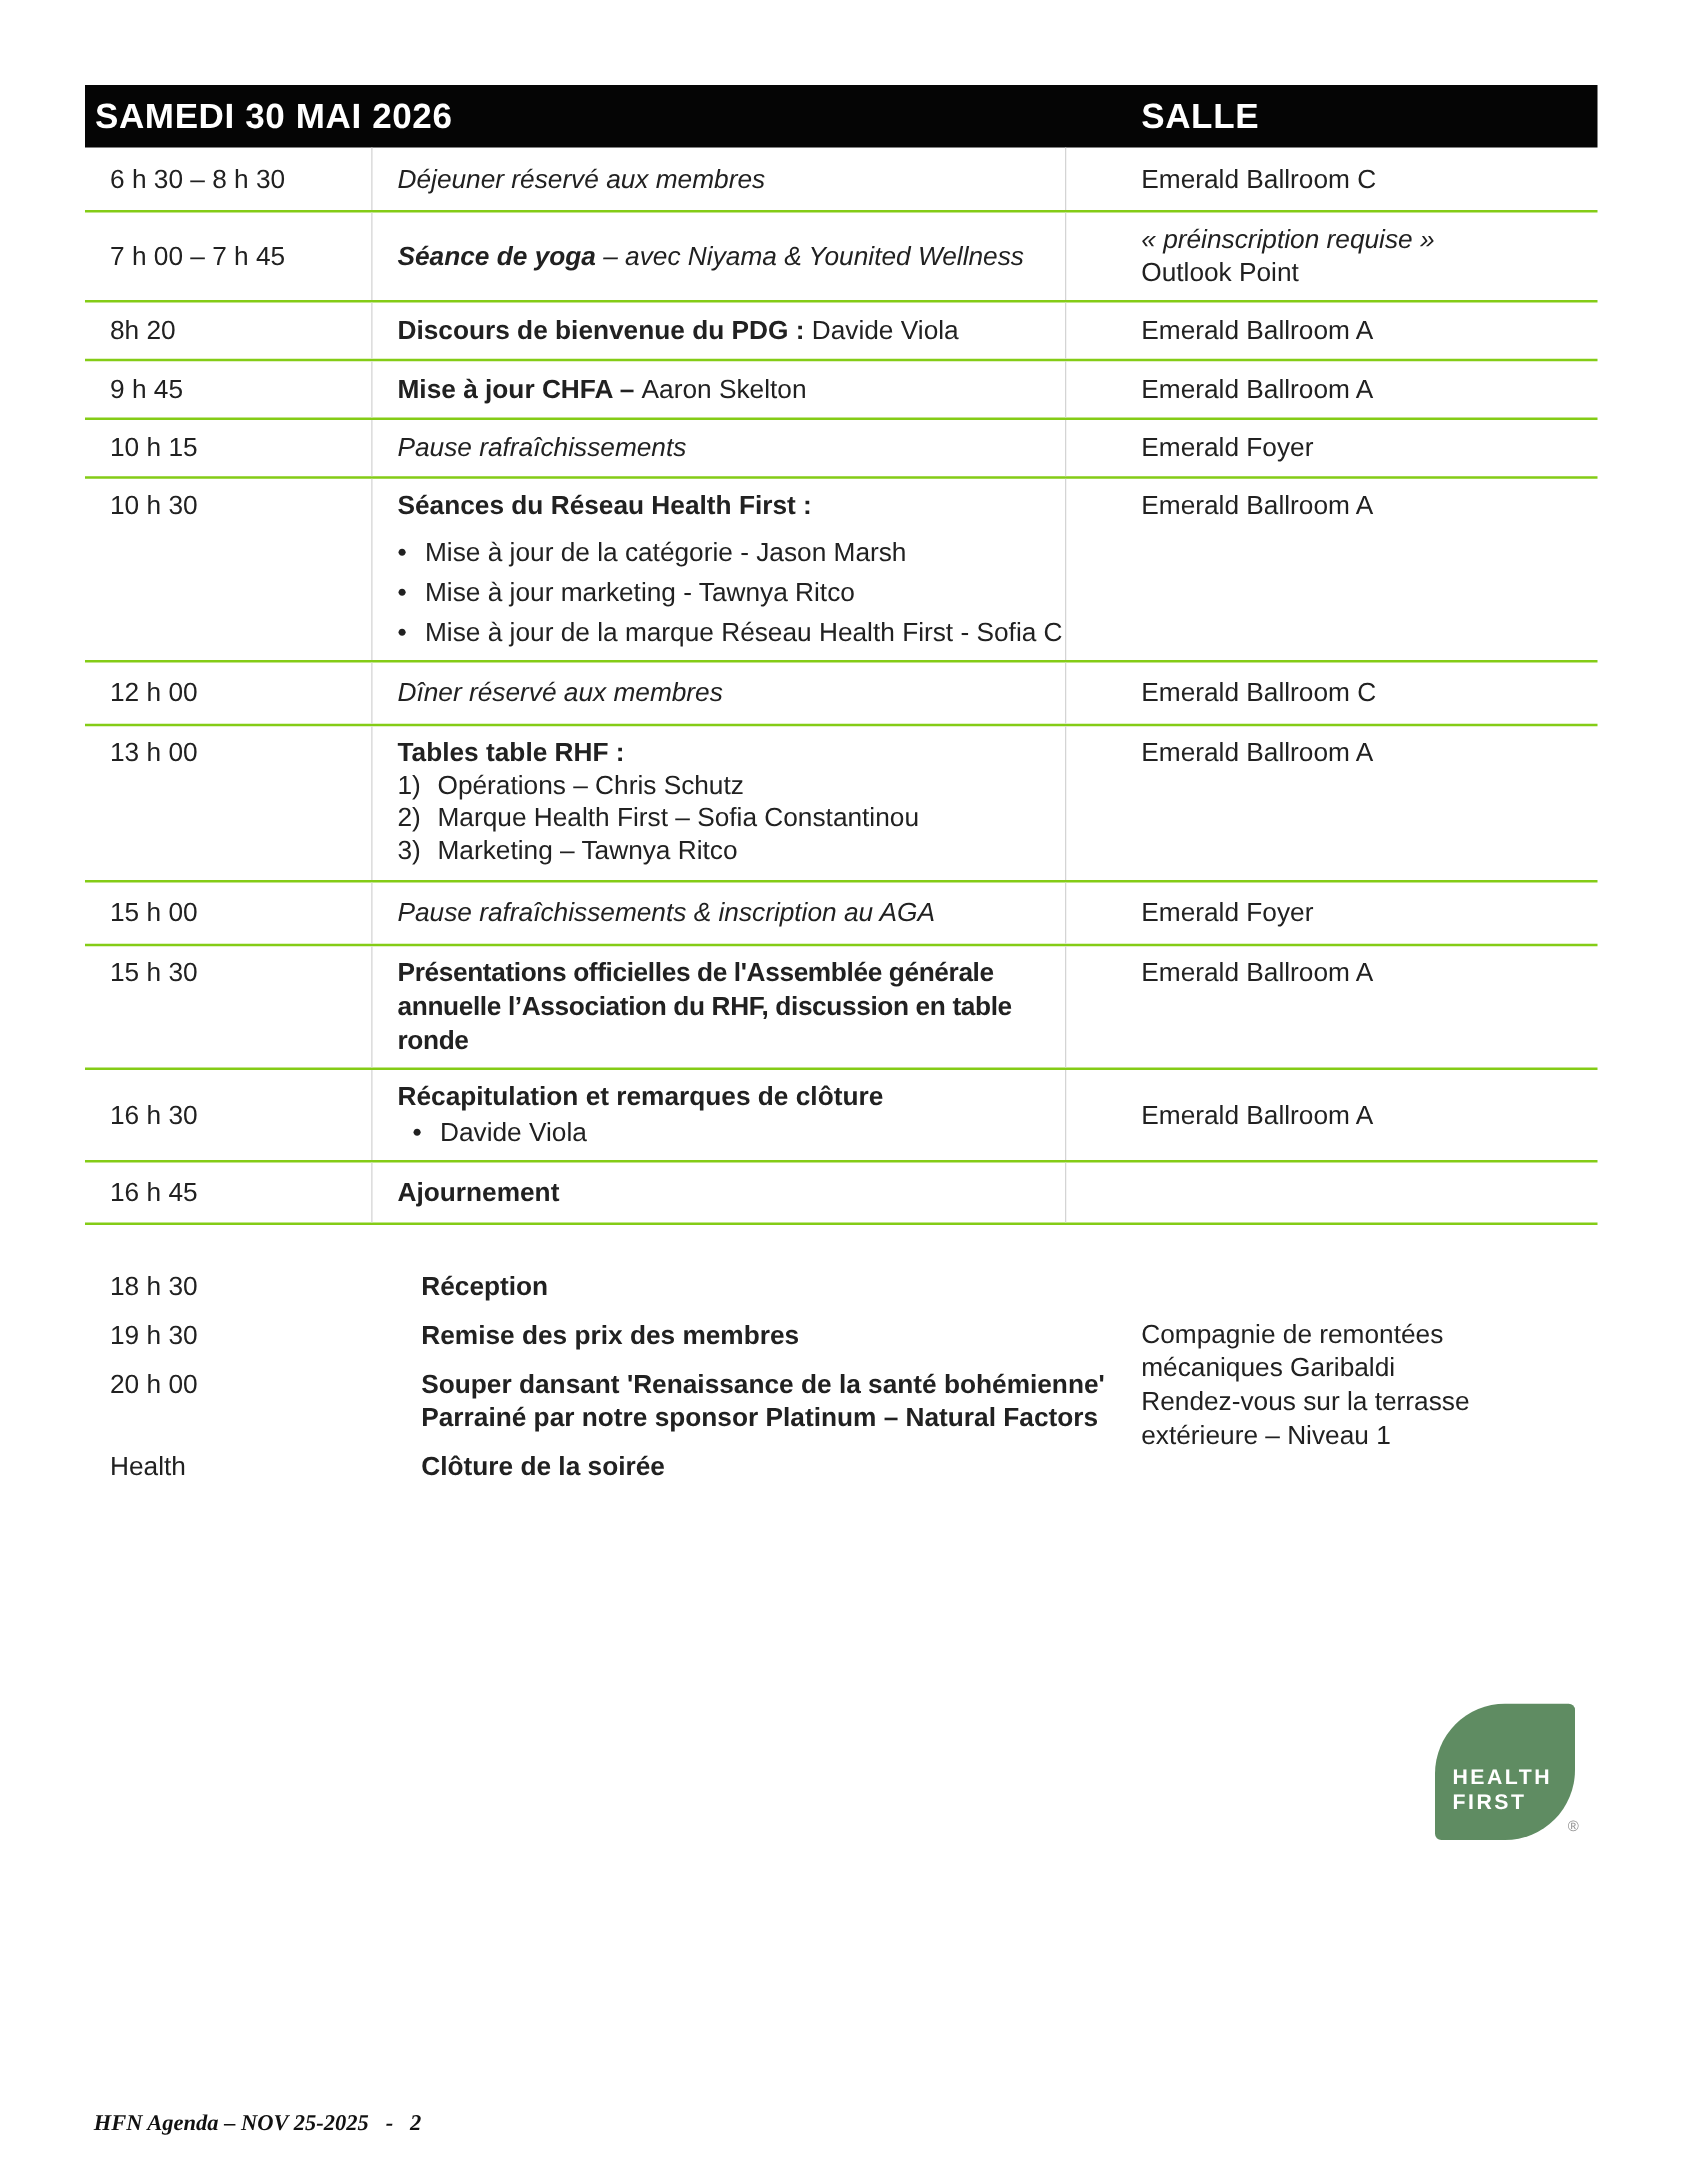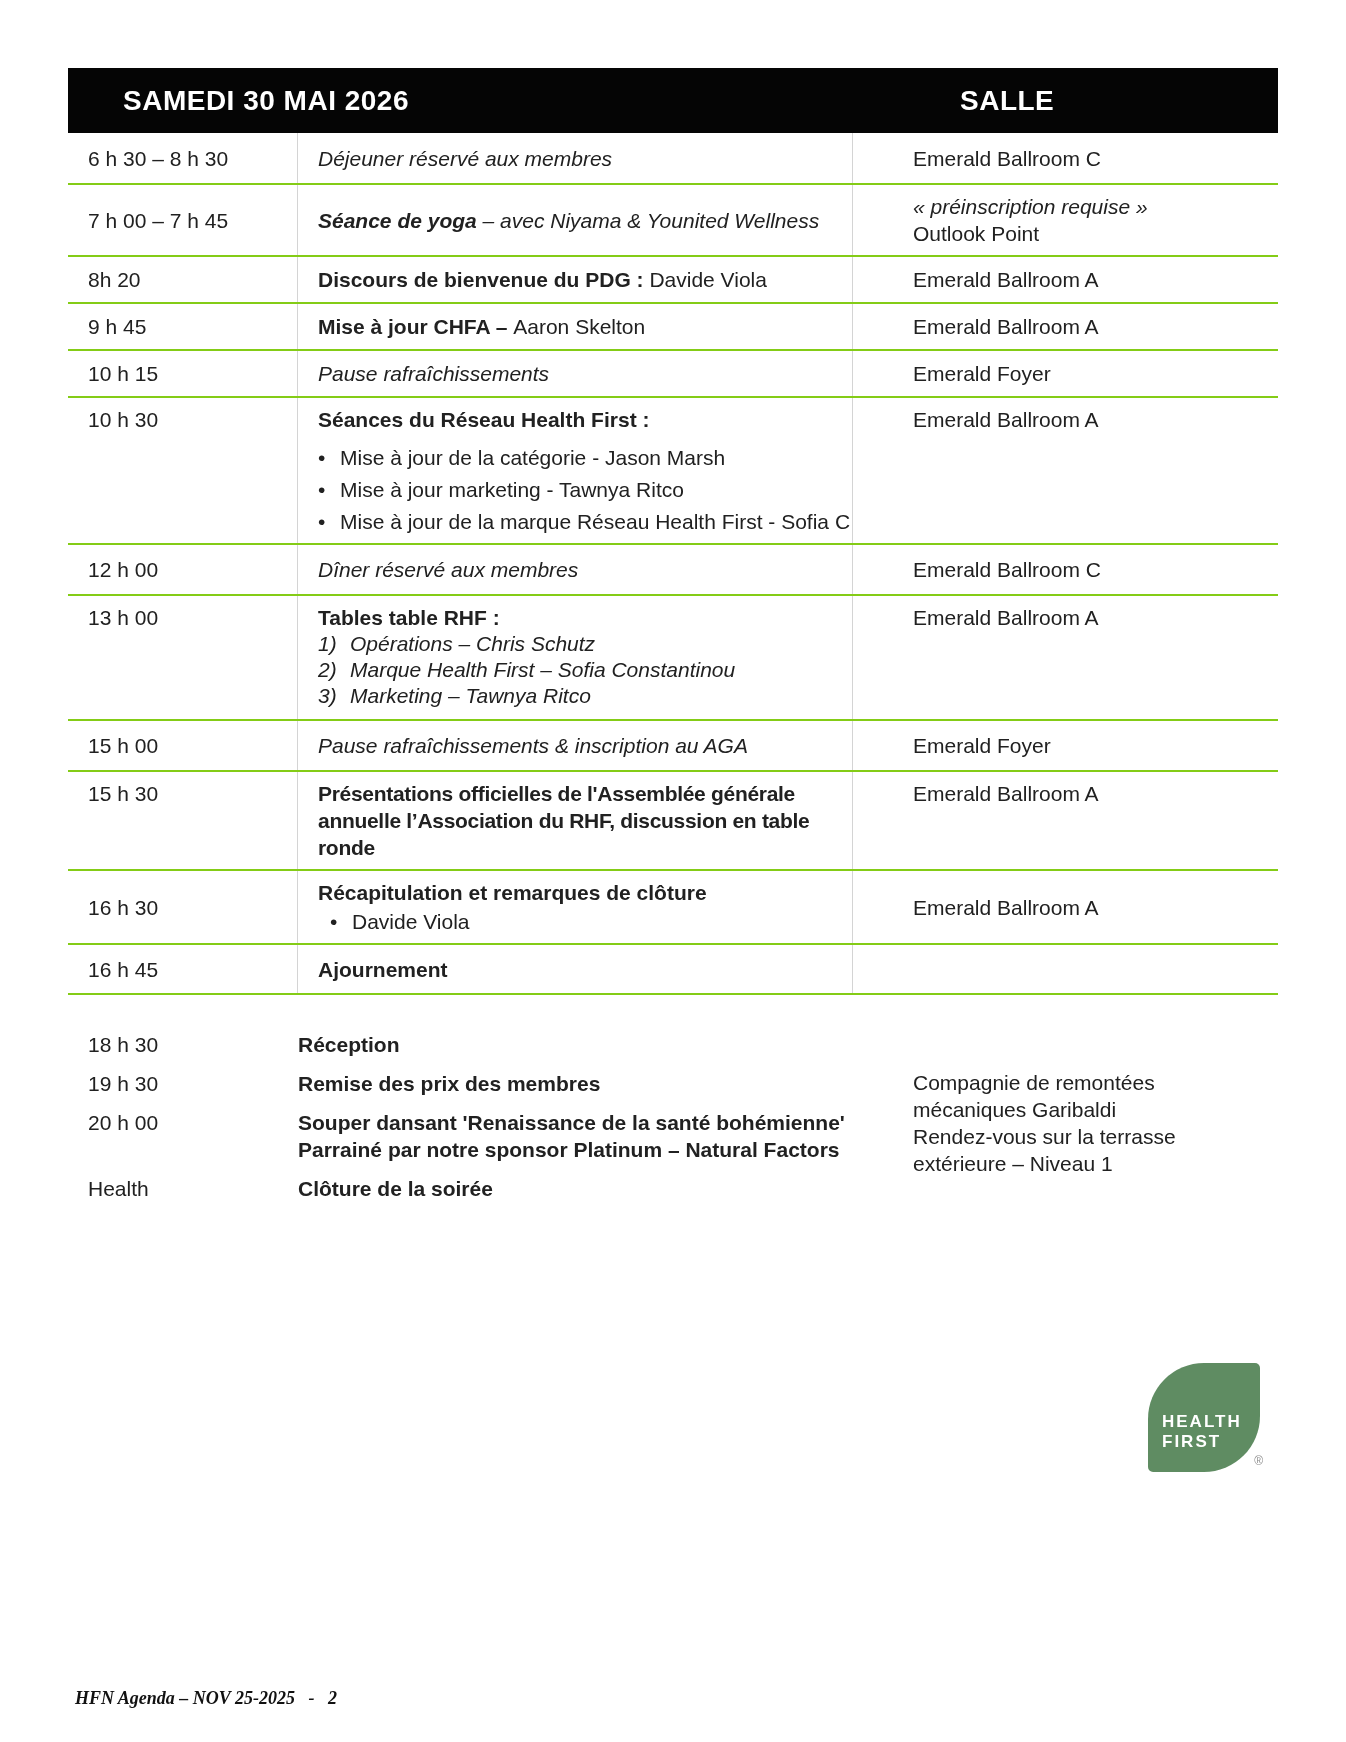--- a/index.html
+++ b/index.html
@@ -4,21 +4,21 @@
 <style>
   html,body{margin:0;padding:0;background:#ffffff;}
   .page{
     position:relative;width:1346px;height:1742px;background:#ffffff;
     font-family:"Liberation Sans",sans-serif;color:#212121;overflow:hidden;
   }
   .tbl{position:absolute;left:68px;top:68px;width:1210px;}
   
   .bar{
     display:grid;grid-template-columns:785px 425px;align-items:center;
-    background:#050505;color:#ffffff;height:65px;font-weight:bold;font-size:28px;padding-left:47px;
+    background:#050505;color:#ffffff;height:50px;font-weight:bold;font-size:28px;
   }
   .bar-title{padding-left:8px;letter-spacing:.5px;}
   .bar-salle{padding-left:60px;letter-spacing:.5px;}
   
   .row{
     display:grid;grid-template-columns:230px 555px 425px;
     border-bottom:2px solid #84cc16;font-size:21px;line-height:27px;
   }
   .row>div{display:flex;flex-direction:column;justify-content:center;}
   .row.top>div{justify-content:flex-start;}
@@ -33,26 +33,26 @@
   .tight{letter-spacing:-.3px;}
   .blk{display:block;}
   
   ul.bullets{list-style:none;margin:6px 0 0 0;padding:0;}
   ul.bullets li{position:relative;padding-left:22px;margin-top:5px;white-space:nowrap;}
   ul.bullets li::before{content:"\2022";position:absolute;left:0;}
   ul.bullets.indent{margin-top:2px;}
   ul.bullets.indent li{margin-left:12px;margin-top:0;}
   
   ol.nums{list-style:none;counter-reset:n;margin:0;padding:0;}
-  ol.nums li{counter-increment:n;position:relative;padding-left:32px;line-height:26px;white-space:nowrap;font-style:italic;}
+  ol.nums li{counter-increment:n;position:relative;padding-left:32px;line-height:26px;white-space:nowrap;}
   ol.nums li::before{content:counter(n) ")";position:absolute;left:0;}
   
   .evening{display:flex;border-bottom:none;min-height:243px;font-size:21px;line-height:27px;}
   .ev-left{width:845px;padding-top:12px;}
-  .ev-item{display:grid;grid-template-columns:230px auto;margin-bottom:12px;}
+  .ev-item{display:grid;grid-template-columns:230px auto;margin-bottom:12px;gap:39px;}
   .ev-time{padding-left:20px;}
   .ev-desc{font-weight:bold;max-width:560px;}
   .ev-salle{width:360px;padding-top:12px;}
   
   .logo{position:absolute;left:1148px;top:1363px;width:112px;height:109px;}
   .leaf{
     position:absolute;inset:0;background:#5f8c62;
     border-radius:56px 5px 56px 5px;
   }
   .logo-text{

